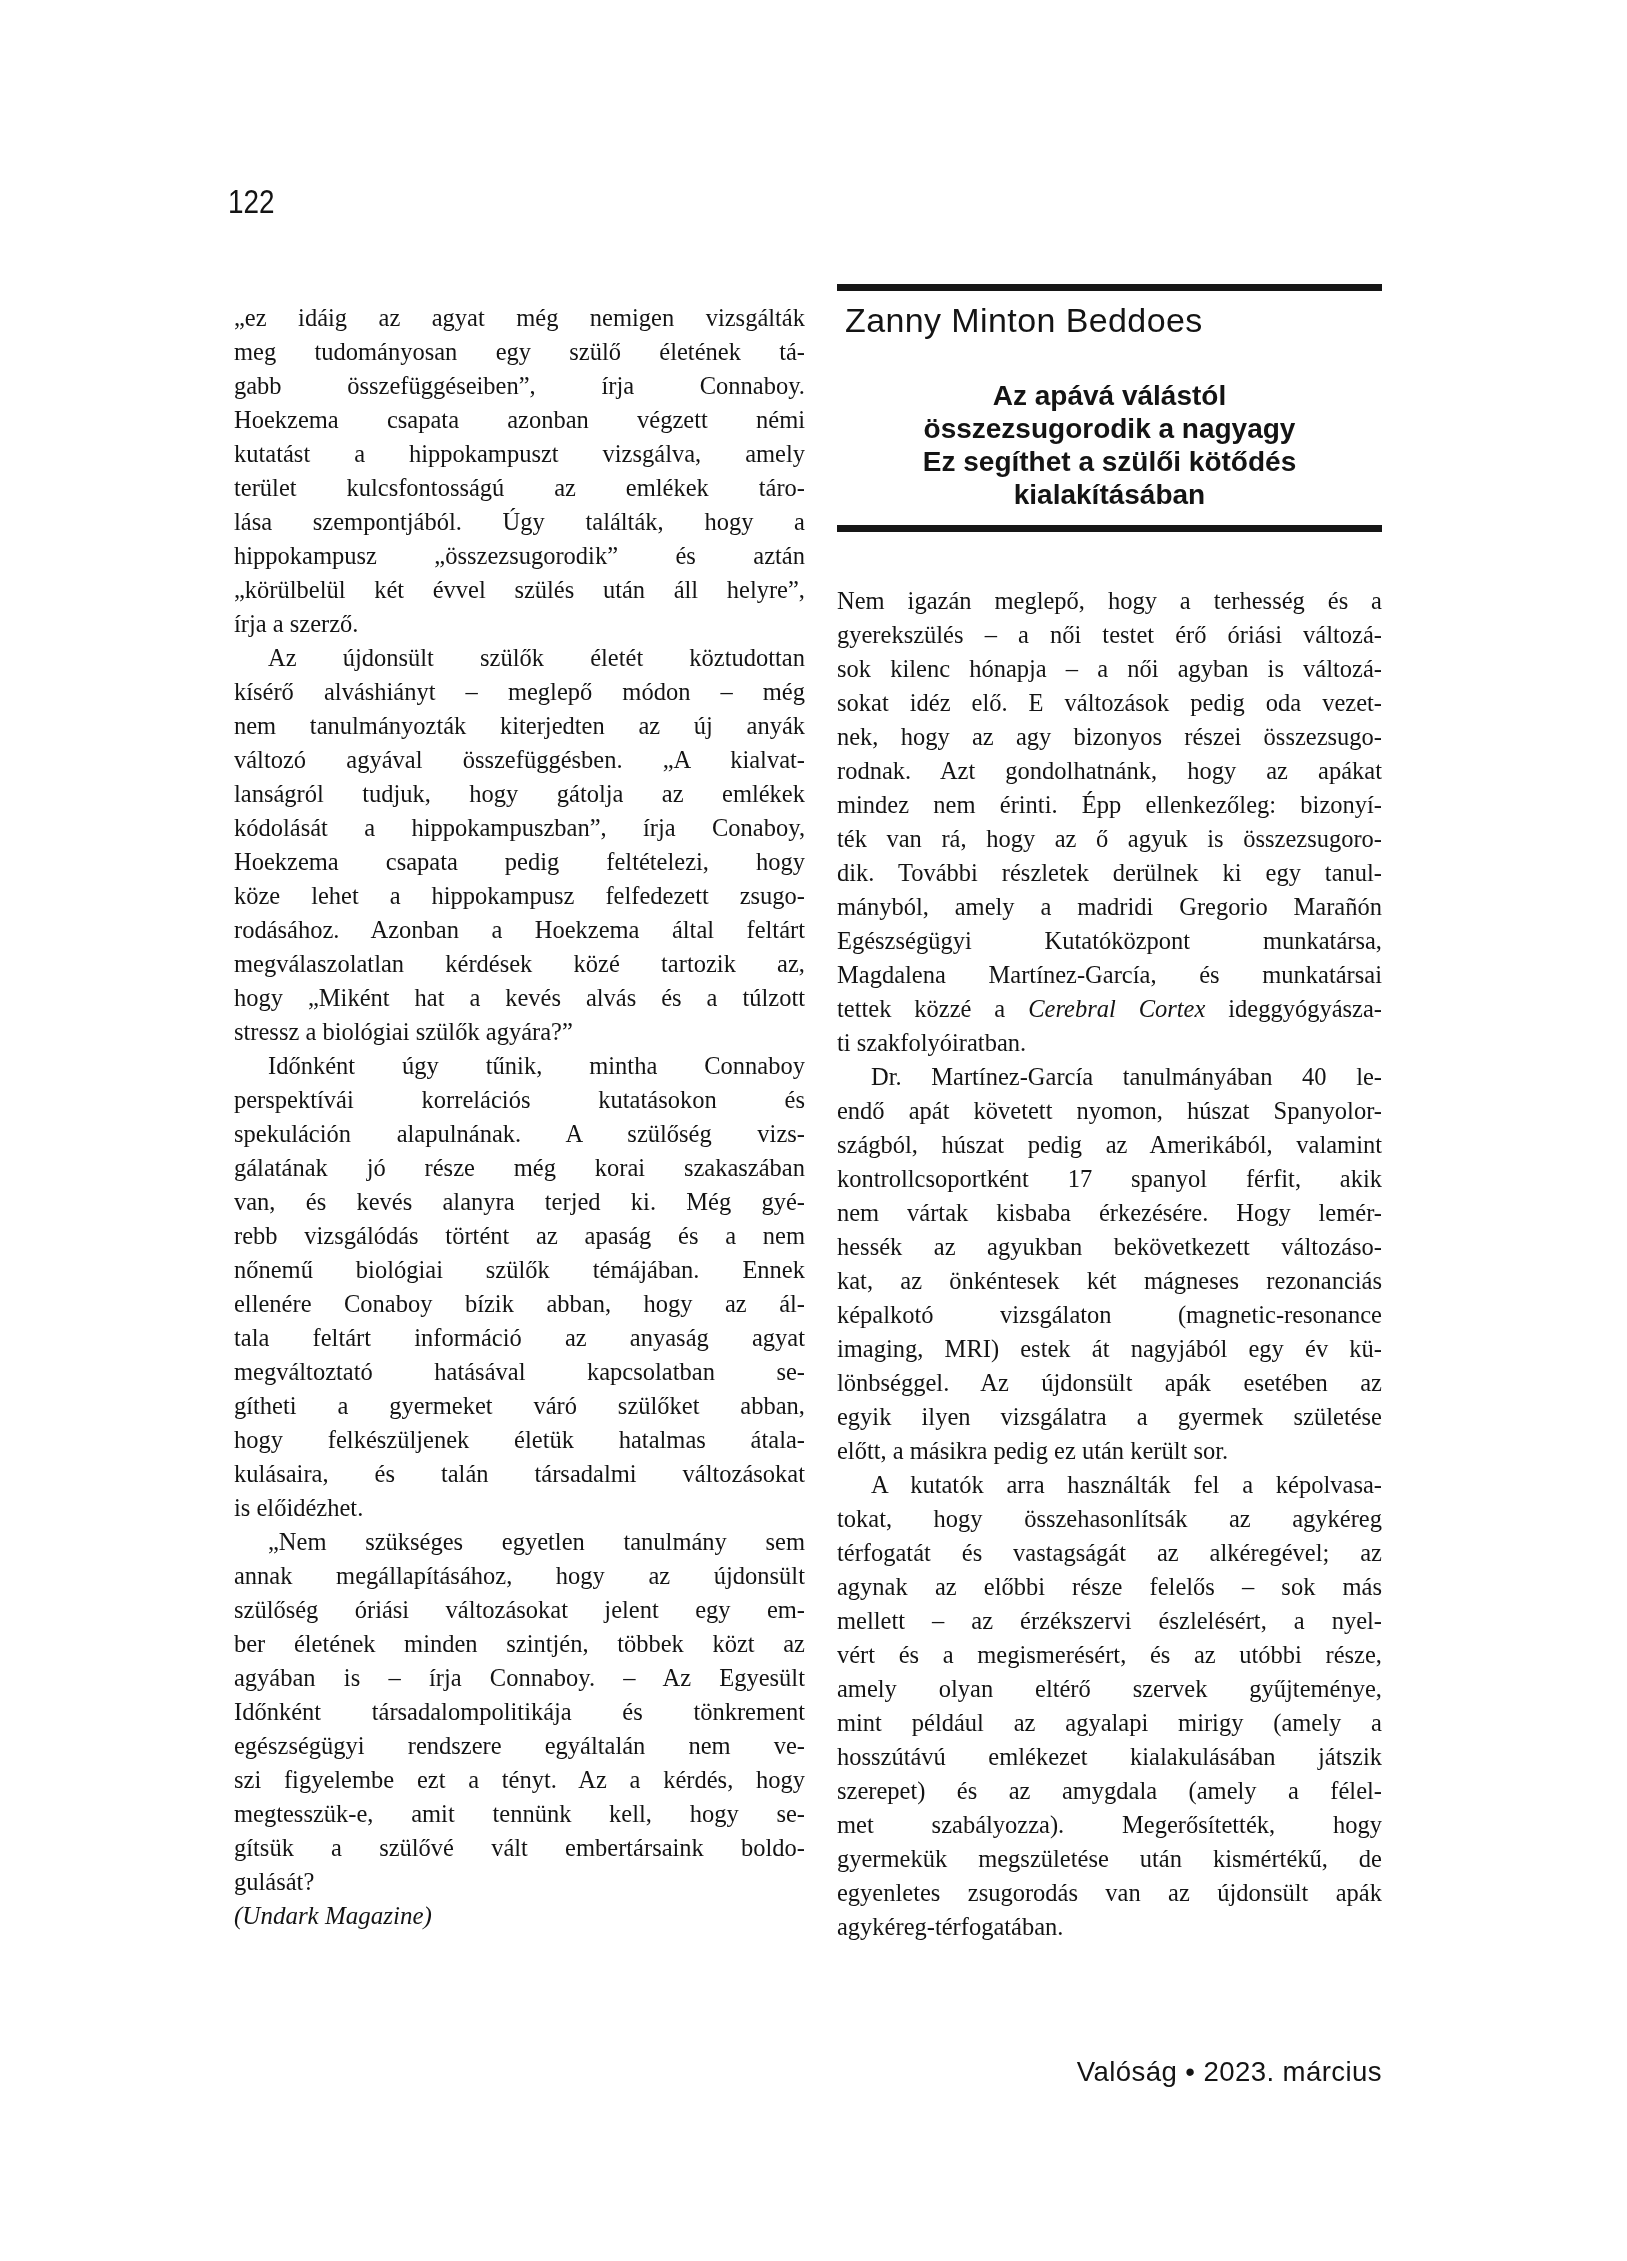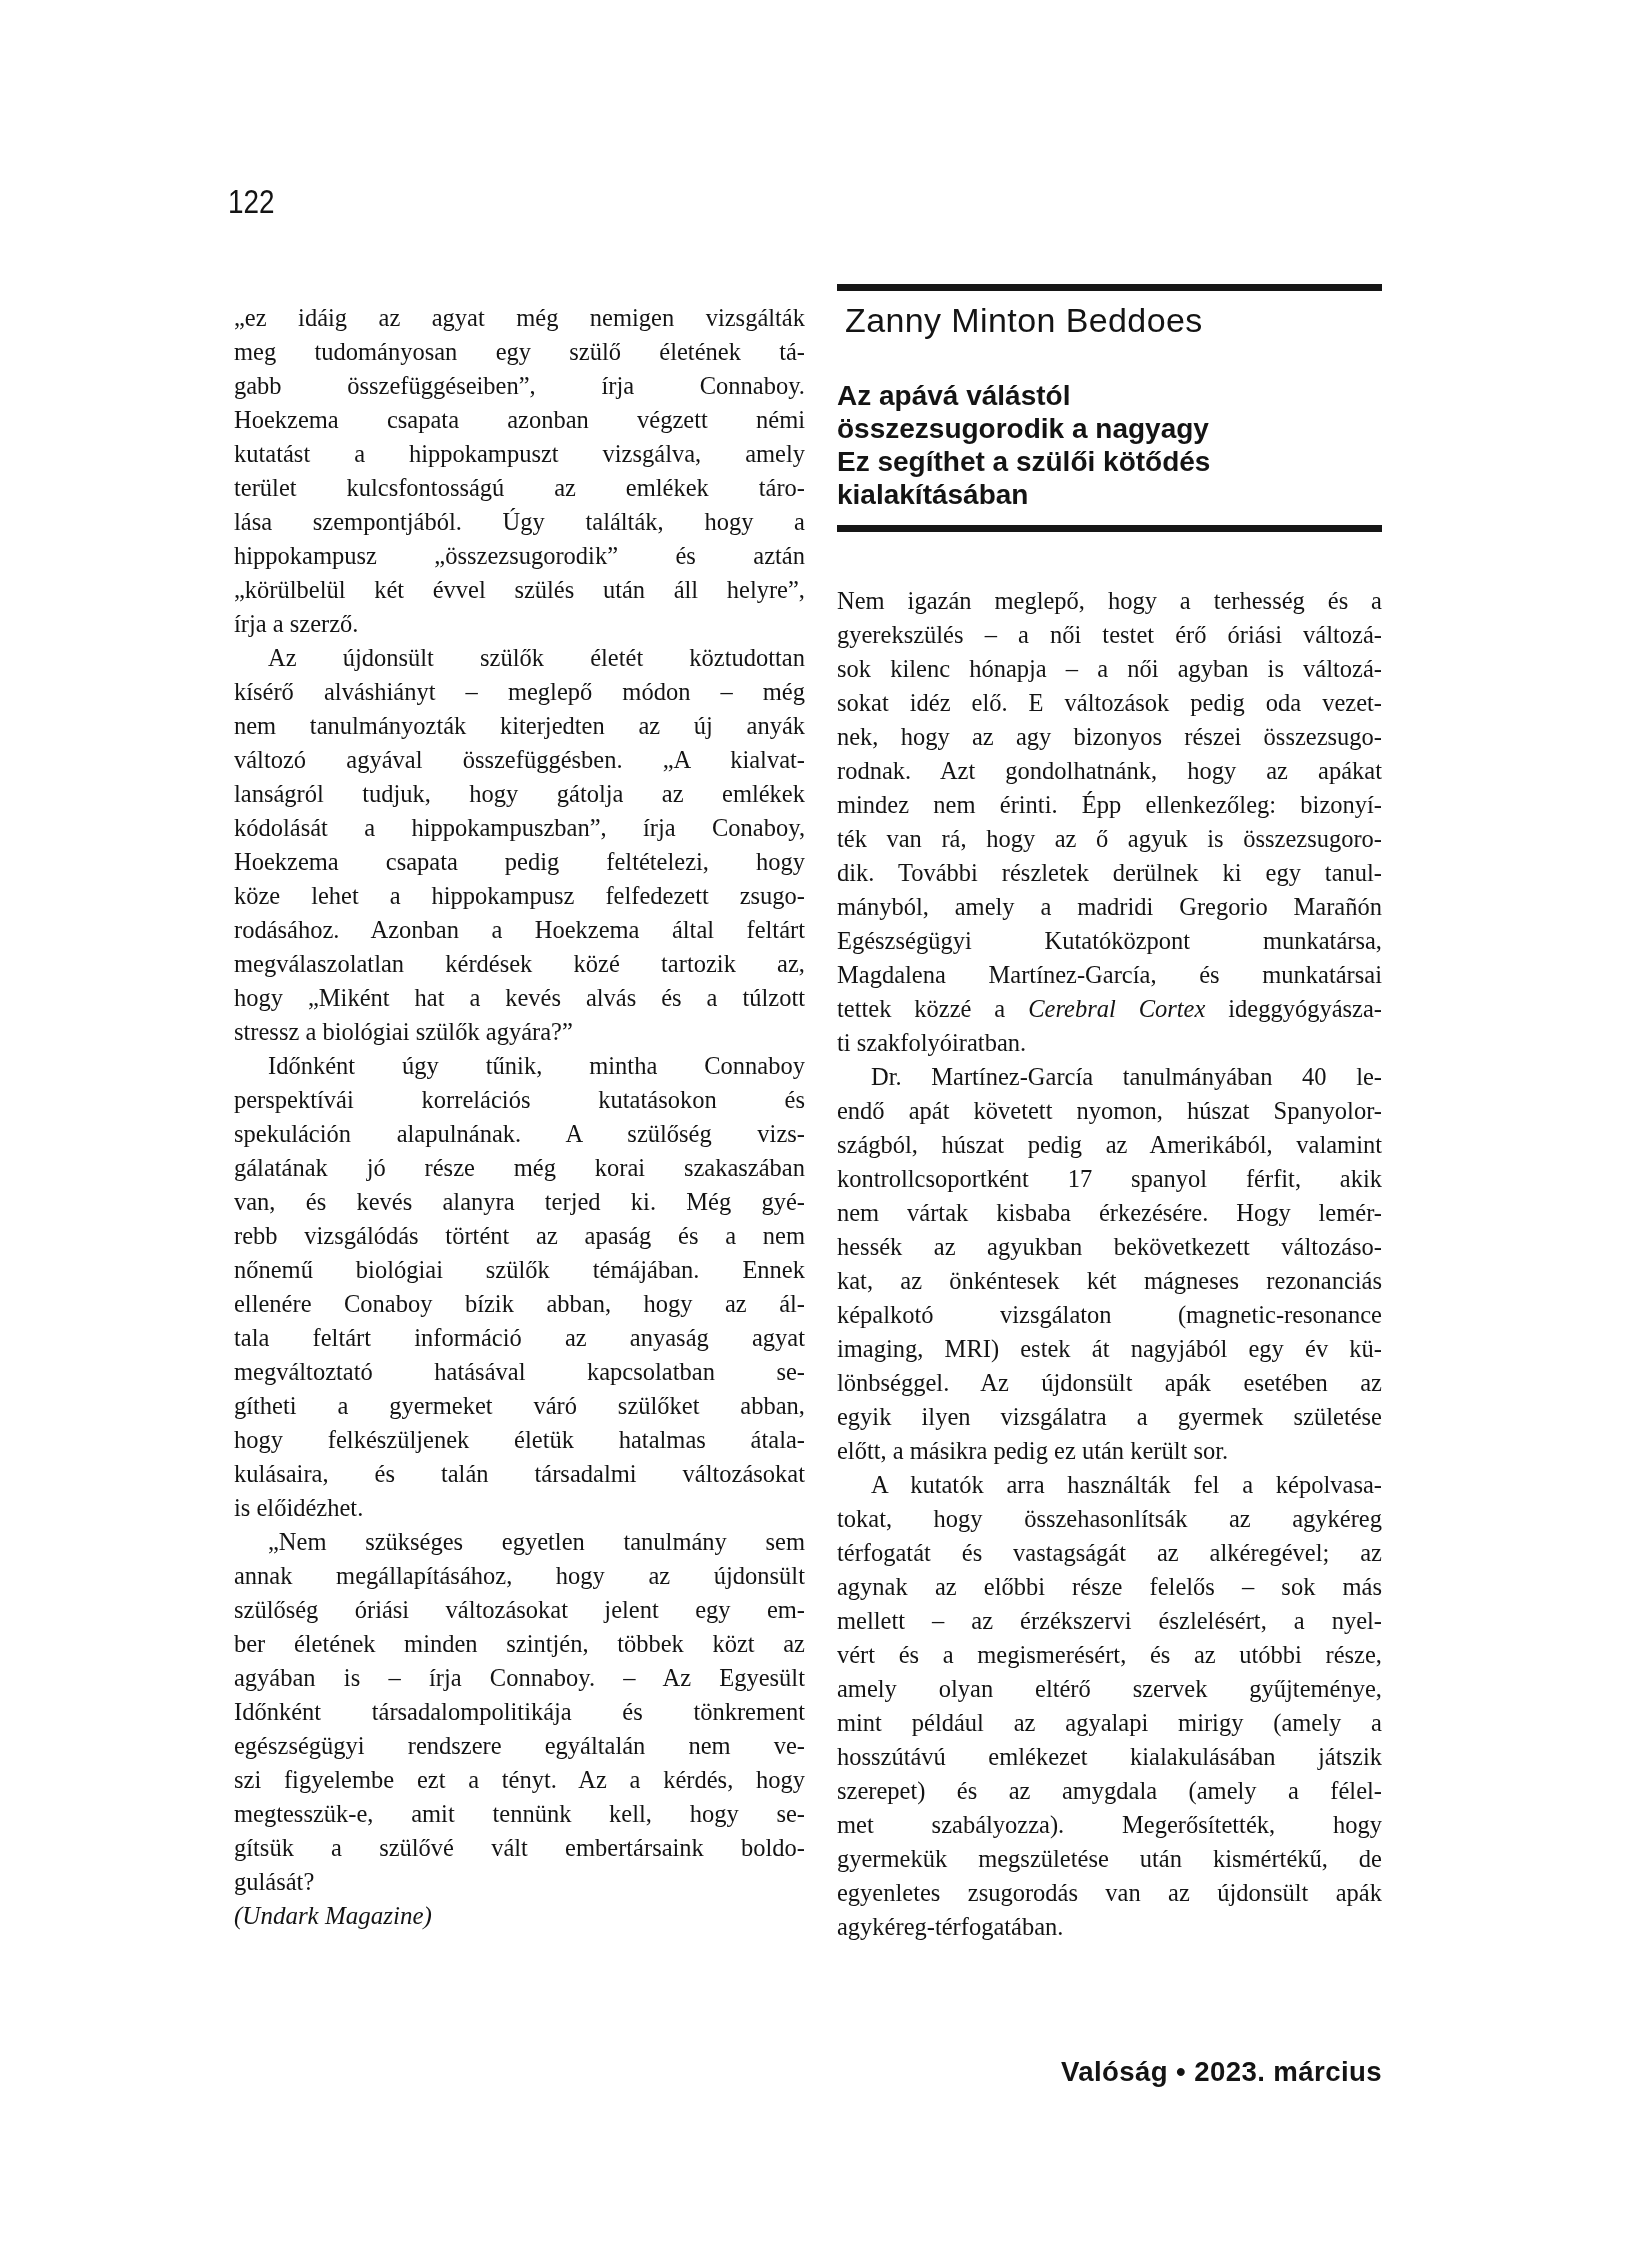--- a/index.html
+++ b/index.html
@@ -69,37 +69,36 @@
     font-size: 34px;
     line-height: 38px;
     letter-spacing: 0.4px;
   }
   .subtitle {
     margin-top: 40px;
     font-family: "Liberation Sans", sans-serif;
     font-weight: bold;
     font-size: 28px;
     line-height: 33px;
-    text-align: left;
+    text-align: center;
   }
   .rule-bottom {
     margin-top: 14.6px;
   }
   .body-block {
     margin-top: 52px;
   }
   .footer {
     position: absolute;
     right: 246px;
     top: 2055px;
     font-family: "Liberation Sans", sans-serif;
     font-size: 27.6px;
     line-height: 34px;
     letter-spacing: 0.4px;
-    font-weight: bold;
   }
 </style>
 </head>
 <body>
 
 <div class="page-number">122</div>
 
 <section class="col col-left">
   <div id="left-paragraphs">
       <div class="para">

